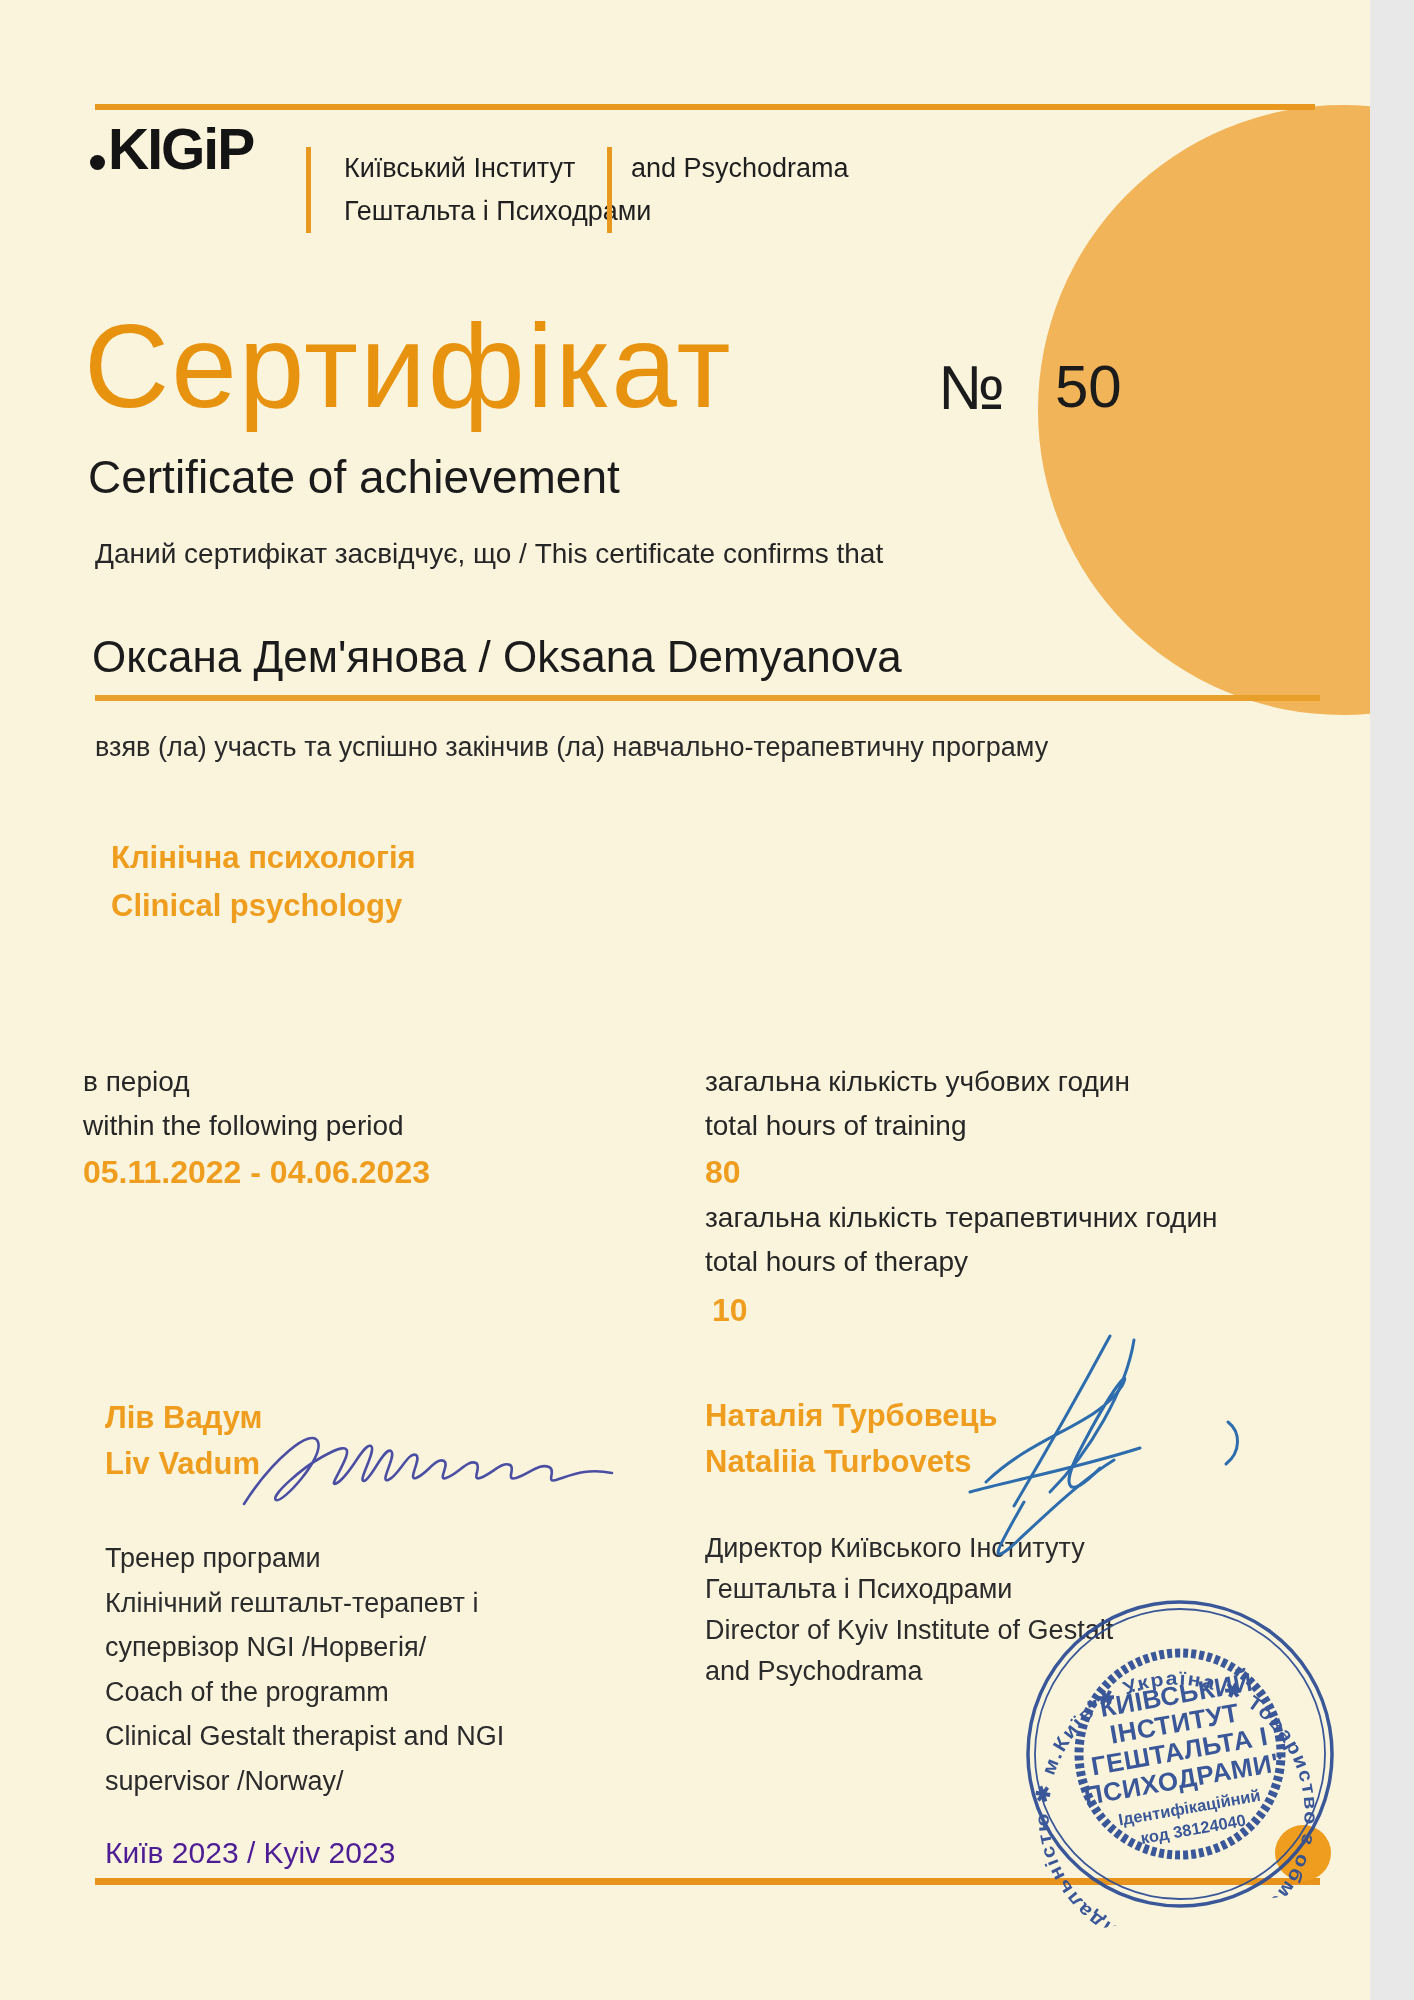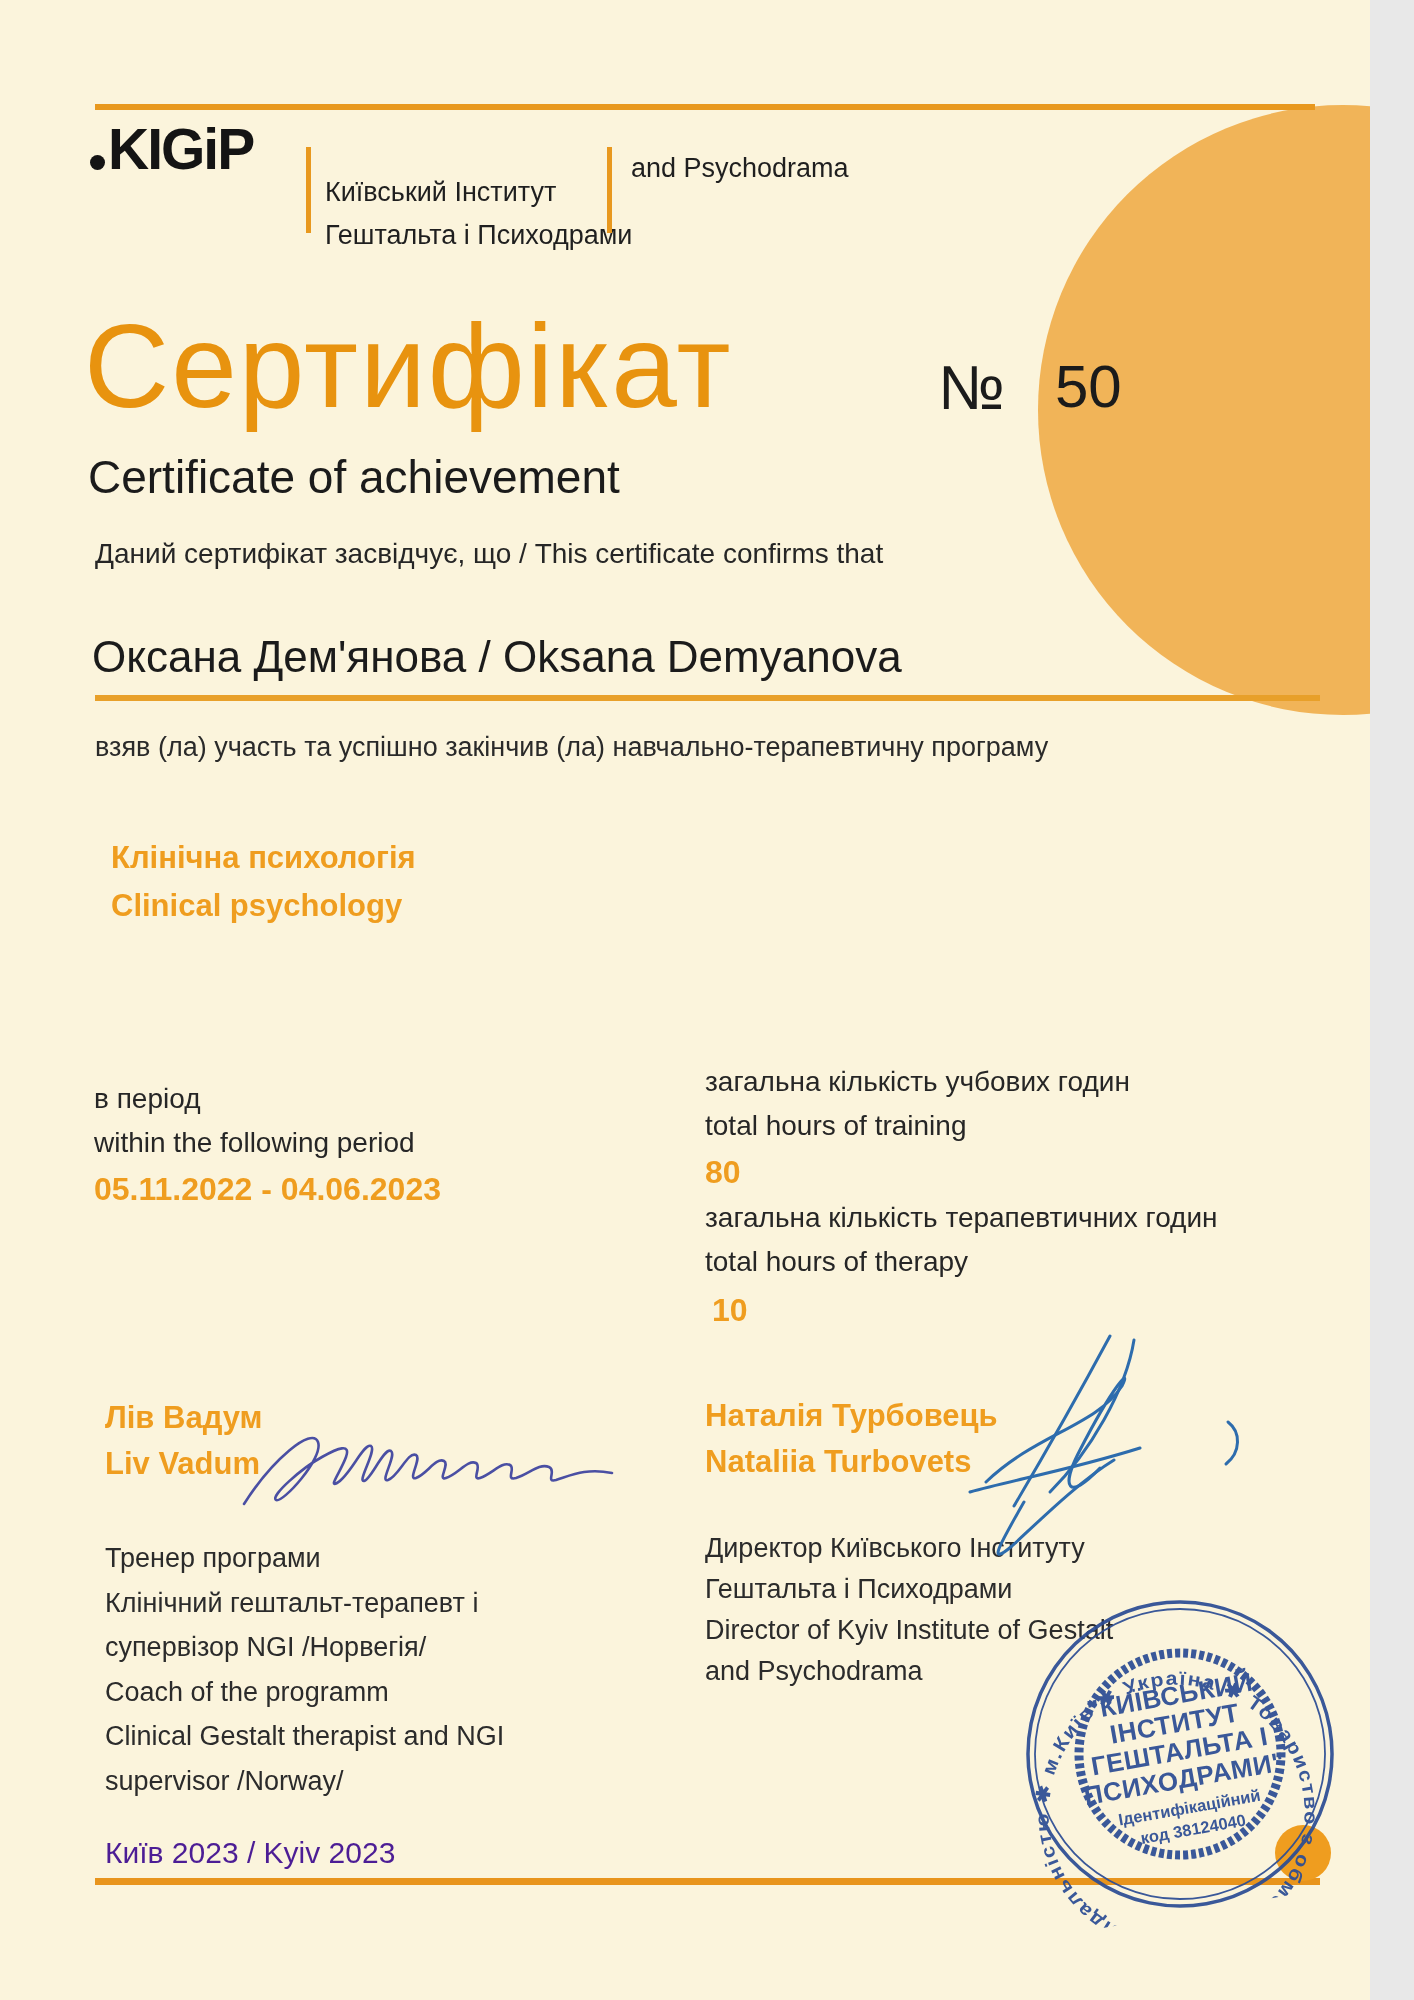--- a/index.html
+++ b/index.html
@@ -20,42 +20,42 @@
   .orange-dot { left:1275px; top:1825px; width:56px; height:56px;
     border-radius:50%; background:#EF9D1F; z-index:2; }
 
   
   .logo { left:90px; top:118px; display:flex; align-items:flex-end; z-index:2; }
   .logo-dot { width:15px; height:15px; border-radius:50%; background:#141414; margin:0 3px 10px 0; }
   .logo-text { font-size:57px; font-weight:900; letter-spacing:-2px; color:#141414; line-height:62px; }
   .vbar { width:5px; height:86px; background:#E8981E; top:147px; z-index:2; }
   .vbar1 { left:306px; } .vbar2 { left:607px; }
   .inst { top:147px; font-size:27px; line-height:43px; color:#1f1f1f; z-index:2; }
-  .inst-ua { left:325px;margin-top:24px; } .inst-en { left:631px; }
+  .inst-ua { left:344px; } .inst-en { left:631px; }
 
   
   .main-title { left:84px; top:302px; font-size:118px; font-weight:400;
     color:#E8930F; letter-spacing:2px; line-height:1.1; z-index:2; }
   .num-sign { left:938px; top:352px; font-size:62px; color:#1b1b1b; z-index:2; }
   .num-val  { left:1055px; top:352px; font-size:60px; color:#1b1b1b; z-index:2; }
   .subtitle { left:88px; top:450px; font-size:46px; color:#1b1b1b; z-index:2; }
 
   .intro { left:95px; top:538px; font-size:28px; color:#262626; z-index:2; }
   .recipient { left:92px; top:632px; font-size:44px; color:#1b1b1b; z-index:2; }
   .statement { left:95px; font-size:27px; color:#2a2a2a; z-index:2; }
   .statement.l1 { top:732px; } .statement.l2 { top:774px; }
 
   .orange-bold { color:#EF9D1F; font-weight:700; }
   .program { left:95px; font-size:31px; z-index:2;margin-left:16px; }
   .program.l1 { top:840px; } .program.l2 { top:888px; }
 
   
   .dlabel { font-size:28px; color:#262626; z-index:2; }
   .dvalue { font-size:32px; z-index:2; }
-  .col-l { left:94px;margin-top:17px; } .col-r { left:705px; }
+  .col-l { left:83px; } .col-r { left:705px; }
   .row1 { top:1066px; } .row2 { top:1110px; } .rowv1 { top:1154px; }
   .row3 { top:1202px; } .row4 { top:1246px; } .rowv2 { top:1292px; left:712px; }
 
   
   .sig-name { font-size:31px; z-index:2; }
   .sn-l1 { left:105px; top:1400px; } .sn-l2 { left:105px; top:1446px; }
   .sn-r1 { left:705px; top:1398px; } .sn-r2 { left:705px; top:1444px; }
   .sig-svg { z-index:3; }
   .sig-left  { left:238px; top:1412px; }
   .sig-right { left:928px; top:1330px; }

